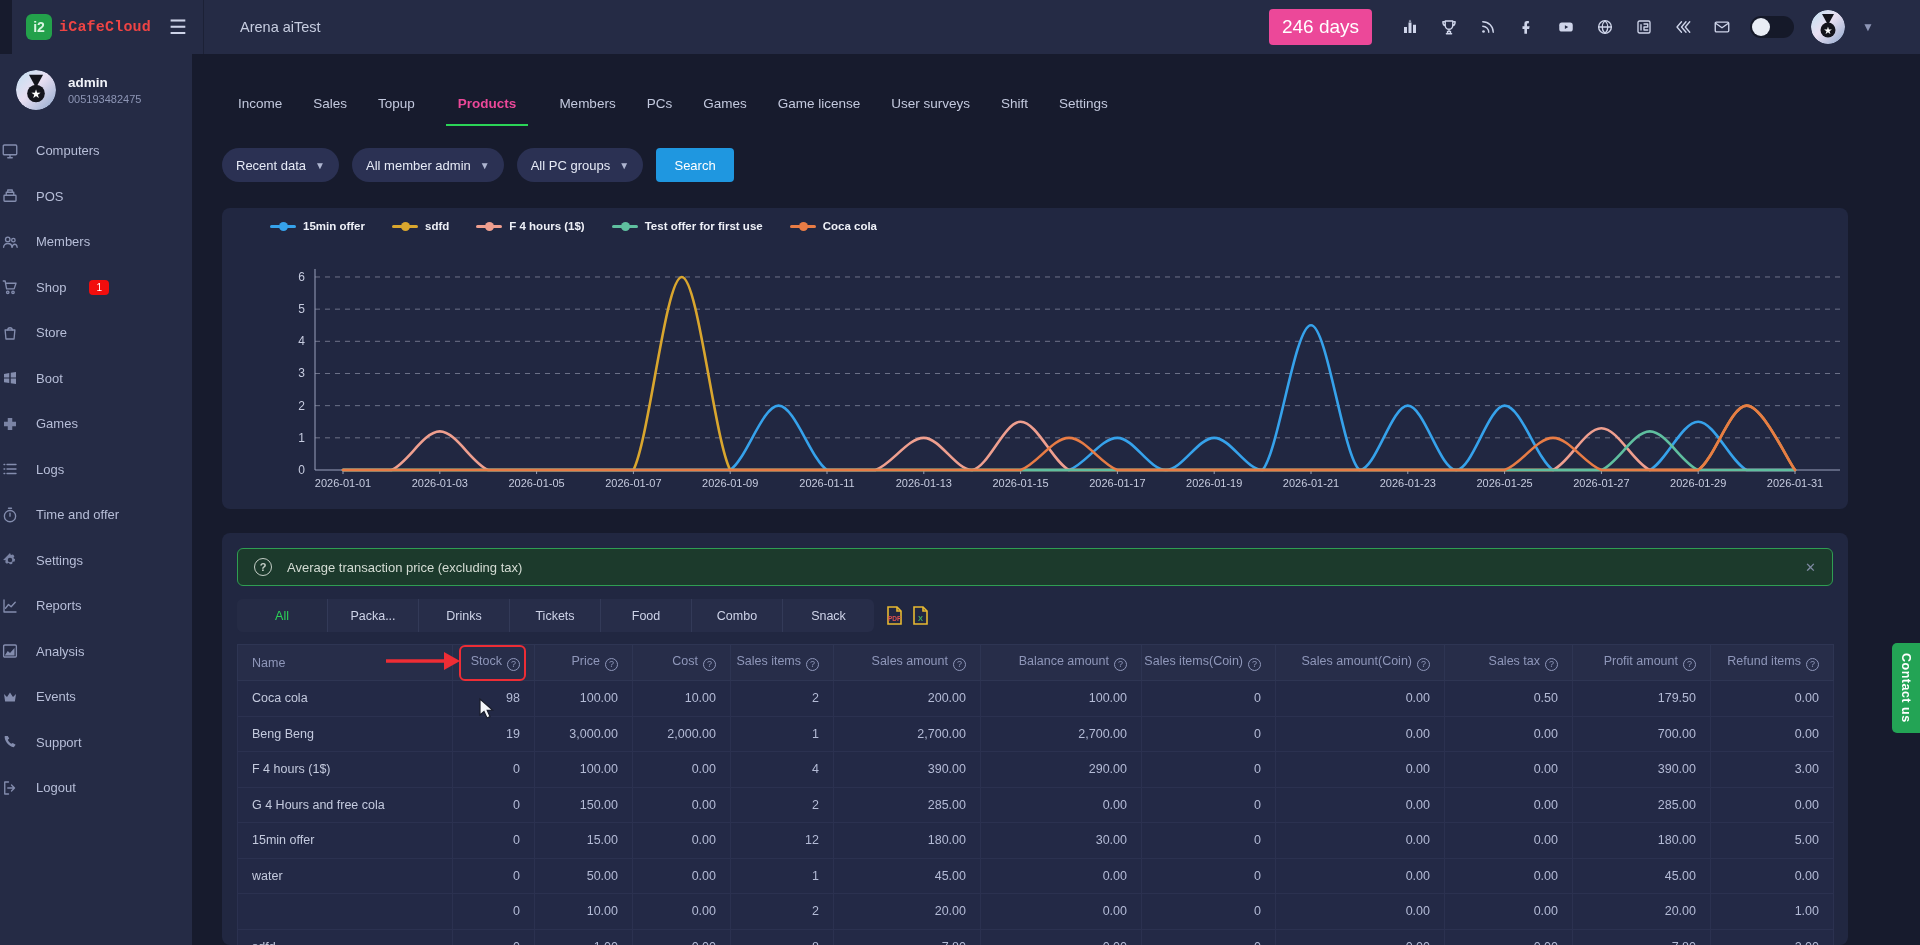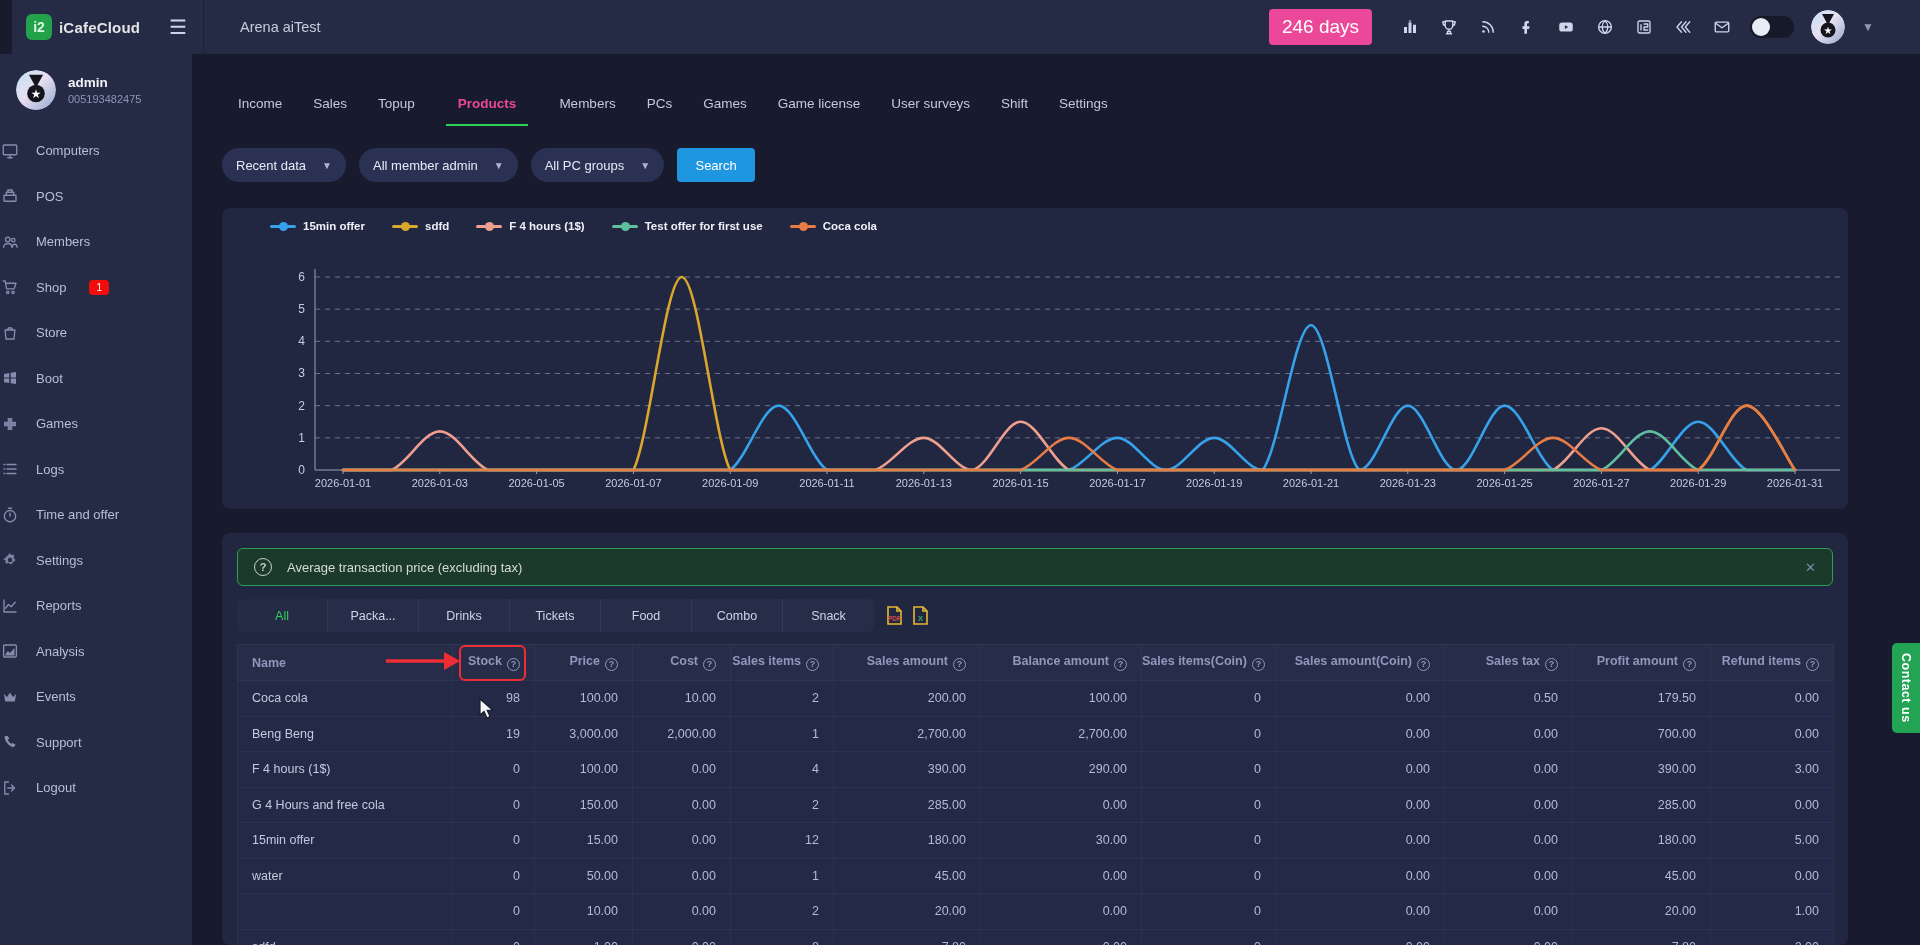--- a/index.html
+++ b/index.html
@@ -6,21 +6,21 @@
   html,body { background:#10131f; }
   #app {
     position:relative; width:1920px; height:945px; overflow:hidden;
     background:#171b2d; font-family:"Liberation Sans", sans-serif; color:#c9cfe4;
   }
   
   .topbar { position:absolute; top:0; left:12px; width:1920px; height:54px; background:#252b45; display:flex; align-items:center; z-index:30; }
   .logo-area { width:192px; height:100%; display:flex; align-items:center; justify-content:space-between; padding:0 16px 0 14px; border-right:1px solid #1c2136; }
   .brand { display:flex; align-items:center; gap:7px; }
   .brand-mark { width:26px; height:26px; border-radius:6px; background:#23a14b; color:#d9f5e2; font-weight:bold; font-size:14px; display:flex; align-items:center; justify-content:center; }
-  .brand-name { color:#e5e5e5; font-size:15px; font-weight:bold; letter-spacing:.2px; }
+  .brand-name { color:#ef4444; font-size:15px; font-weight:bold; letter-spacing:.2px;font-family:Liberation Mono, monospace; }
   .hamburger { color:#cdd3e8; font-size:20px; line-height:1; cursor:pointer; }
   .page-title { margin-left:36px; font-size:14.5px; color:#c7cde0; }
   .topbar-right { margin-left:auto; display:flex; align-items:center; gap:17px; padding-right:58px; }
   .days-badge { background:#ec4899; color:#fff; font-size:19px; padding:7px 13px; border-radius:4px; margin-right:10px; }
   .tb-icon { width:22px; height:22px; color:#cfd5ea; display:flex; align-items:center; justify-content:center; }
   .tb-icon svg { display:block; } 
   .toggle { width:44px; height:22px; border-radius:11px; background:#151929; position:relative; }
   .toggle .knob { position:absolute; top:2px; left:2px; width:18px; height:18px; border-radius:50%; background:#e9edf5; }
   .avatar { width:34px; height:34px; border-radius:50%; overflow:hidden; }
   .chev { color:#8d95b5; font-size:12px; }
@@ -36,21 +36,21 @@
   .menu-item .mi-label { color:#b7bed8; font-size:13px; }
   .shop-badge { background:#f20d0d; color:#fff; font-size:10px; border-radius:4px; padding:2px 7px; margin-left:6px; }
   
   .main-tabs { position:absolute; left:238px; top:96px; display:flex; gap:31px; z-index:5; }
   .main-tab { font-size:13.5px; color:#c3c9de; padding-bottom:13px; cursor:pointer; white-space:nowrap; }
   .main-tab.active { color:#ec4899; font-weight:bold; border-bottom:2px solid #2bd457; padding-left:12px; padding-right:12px; }
   
   .filters { position:absolute; left:222px; top:148px; display:flex; gap:13px; z-index:5; }
   .f-box { height:34px; background:#2b3153; border-radius:4px; color:#e6eaf6; font-size:13px; display:flex; align-items:center; justify-content:center; padding:0 14px; cursor:pointer; }
   .f-date { width:250px; }
-  .f-select { gap:16px;border-radius:17px; }
+  .f-select { gap:9px;border-radius:17px; }
   .f-select .sel-arrow { font-size:10px; color:#aeb5d0; }
   .search-btn { height:34px; width:78px; background:#1f97e0; color:#fff; border:none; border-radius:4px; font-size:13px; cursor:pointer; font-family:inherit; }
   
   .chart-card { position:absolute; left:222px; top:208px; width:1626px; height:301px; background:#212741; border-radius:8px; z-index:4; }
   .legend { position:absolute; left:48px; top:12px; display:flex; gap:27px; align-items:center; }
   .legend-item { display:flex; align-items:center; gap:7px; cursor:pointer; }
   .legend-line { width:26px; height:3px; border-radius:2px; position:relative; }
   .legend-line i { position:absolute; left:9px; top:-3px; width:9px; height:9px; border-radius:50%; background:inherit; }
   .legend-label { color:#eef0f7; font-size:11.5px; font-weight:bold; }
   
@@ -61,21 +61,21 @@
   .notice-close { color:#7f8aa3; font-size:13px; cursor:pointer; }
   .cat-row { display:flex; align-items:center; margin-top:13px; gap:12px; }
   .cat-tabs { display:flex; background:#272d49; border-radius:6px; overflow:hidden; }
   .cat-tab { width:91px; height:33px; display:flex; align-items:center; justify-content:center; font-size:12.5px; color:#ced3e8; border-right:1px solid #333a58; cursor:pointer; }
   .cat-tab:last-child { border-right:none; }
   .cat-tab.active { color:#2bd457; background:#252b45; }
   .export-icons { display:flex; gap:9px; align-items:center; }
   .export-icons .exp { cursor:pointer; display:flex; }
   
   table.data { border-collapse:collapse; width:1596px; margin-top:12px; table-layout:fixed; }
-  table.data th { background:#272d49; color:#8f97ba; font-size:12.5px; font-weight:bold; height:36px; text-align:right; padding-right:14px; border:1px solid #2e3553; white-space:nowrap; overflow:hidden; }
+  table.data th { background:#272d49; color:#8f97ba; font-size:12.5px; font-weight:normal; height:36px; text-align:right; padding-right:14px; border:1px solid #2e3553; white-space:nowrap; overflow:hidden; }
   table.data th:first-child { text-align:left; padding-left:14px; }
   table.data td { color:#b4bbd6; font-size:12.5px; height:35.5px; text-align:right; padding-right:14px; border:1px solid #2b3150; background:#232946; white-space:nowrap; overflow:hidden; }
   table.data td:first-child { text-align:left; padding-left:14px; color:#c4cade; }
   th .info-q { display:inline-flex; width:13px; height:13px; border:1px solid #8f97ba; border-radius:50%; font-size:9px; align-items:center; justify-content:center; margin-left:5px; vertical-align:-2px; }
   
   .anno-box { position:absolute; left:459px; top:645px; width:67px; height:36px; border:2.5px solid #ee2d35; border-radius:6px; z-index:40; pointer-events:none; }
   .anno-arrow { position:absolute; left:384px; top:650px; z-index:40; pointer-events:none; }
   .cursor { position:absolute; left:478px; top:698px; z-index:50; pointer-events:none; }
   
   .contact { position:absolute; right:0; top:643px; width:28px; height:90px; background:#23a455; border-radius:5px 0 0 5px; display:flex; align-items:center; justify-content:center; z-index:45; cursor:pointer; }

